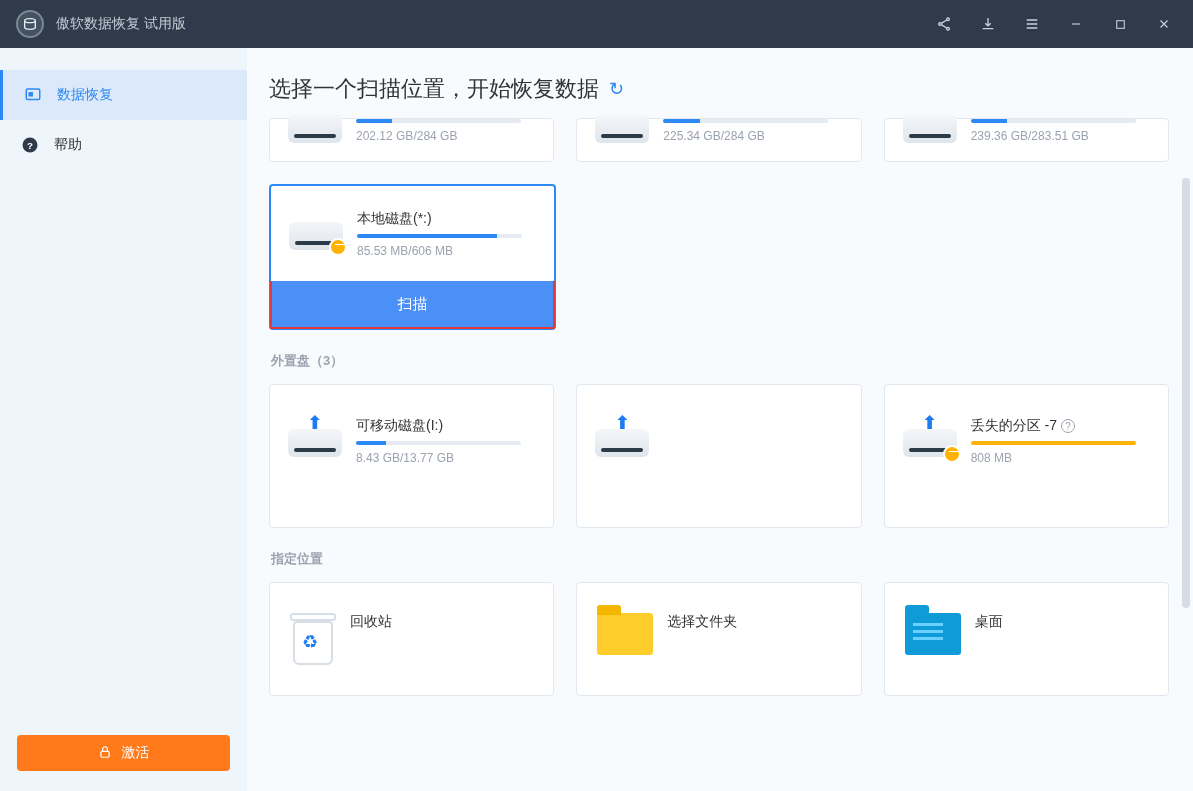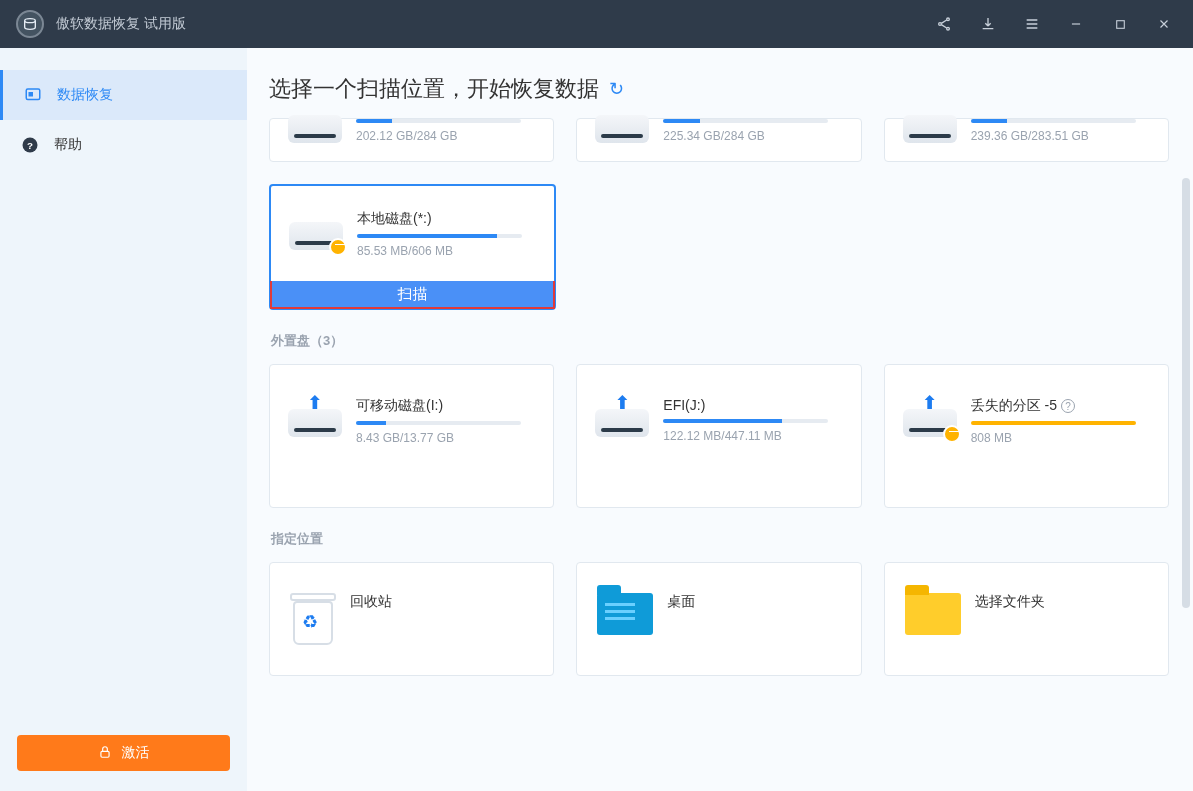--- a/index.html
+++ b/index.html
@@ -42,21 +42,21 @@
   .usb-top { position:absolute; top:-6px; left:50%; transform:translateX(-50%); color:#1d7cf0; font-size:20px; }
   .card .info { flex:1; }
   .card .dname { font-size:14px; color:#333; margin-bottom:6px; white-space:nowrap; }
   .progress { width:165px; height:4px; background:#e6ebf1; border-radius:2px; overflow:hidden; margin-bottom:6px; }
   .progress .fill { height:100%; background:#2d89f5; }
   .progress.orange .fill{ background:#ffb300; }
   .card .usage { font-size:12px; color:#9aa3af; }
   .qmark { display:inline-block; width:14px; height:14px; border-radius:50%; border:1px solid #9aa3af; color:#9aa3af; font-size:10px; line-height:13px; text-align:center; margin-left:4px; }
   
   .card.selected { border:2px solid #2d89f5; }
-  .scan-btn { border:2px solid #e03a3a; border-top:none; background:#4a90f7; color:#fff; height:28px; display:flex; align-items:center; justify-content:center; font-size:15px; margin:-1px;}
+  .scan-btn { border:2px solid #e03a3a; border-top:none; background:#4a90f7; color:#fff; height:48px; display:flex; align-items:center; justify-content:center; font-size:15px; margin:-1px;}
   
   .section-title { font-size:13px; color:#9aa3af; margin: 6px 0 14px 2px; font-weight: bold; }
   
   
   .row-cut .card-body{ padding-top:0; padding-bottom:18px; min-height:auto; align-items:flex-end;}
   .row-cut .drive-ic{ height:22px; }
   .row-cut .progress{ display:none;}
   .row-cut2 .progress{ display:block; margin-bottom:6px;}
   
   
@@ -241,38 +241,31 @@
             <div class="usage">8.43 GB/13.77 GB</div>
           </div>
         </div>
       </div>
       <div class="card tall">
         <div class="card-body">
           <div class="drive-ic">
               <span class="usb-top">⬆</span>
               <div class="drive-shape"></div>
             </div>
-          <div class="info">
-            <div class="dname">EFI(J:)</div>
-            <div class="progress">
-                <div class="fill" style="width:72%"></div>
-              </div>
-            <div class="usage">122.12 MB/447.11 MB</div>
-          </div>
         </div>
       </div>
       <div class="card tall">
         <div class="card-body">
           <div class="drive-ic">
               <span class="usb-top">⬆</span>
               <div class="drive-shape"></div>
               <div class="badge-warn"></div>
             </div>
           <div class="info">
-            <div class="dname"><span>丢失的分区 -5</span><span class="qmark">?</span></div>
+            <div class="dname"><span>丢失的分区 -7</span><span class="qmark">?</span></div>
             <div class="progress orange">
                 <div class="fill" style="width:100%"></div>
               </div>
             <div class="usage">808 MB</div>
           </div>
         </div>
       </div>
     </div>
 
     <div class="section-title">指定位置</div>
@@ -285,31 +278,31 @@
               <div class="bin"></div>
               <div class="arrows">♻</div>
             </div>
           <div class="info">
               <div class="dname">回收站</div>
             </div>
         </div>
       </div>
       <div class="card simple">
         <div class="card-body">
+          <div class="folder yellow"></div>
+          <div class="info">
+              <div class="dname">选择文件夹</div>
+            </div>
+        </div>
+      </div>
+      <div class="card simple">
+        <div class="card-body">
           <div class="folder blue"></div>
           <div class="info">
               <div class="dname">桌面</div>
-            </div>
-        </div>
-      </div>
-      <div class="card simple">
-        <div class="card-body">
-          <div class="folder yellow"></div>
-          <div class="info">
-              <div class="dname">选择文件夹</div>
             </div>
         </div>
       </div>
     </div>
 
     <div class="scroll-thumb"></div>
   </div>
 </div>
 
 </body></html>

